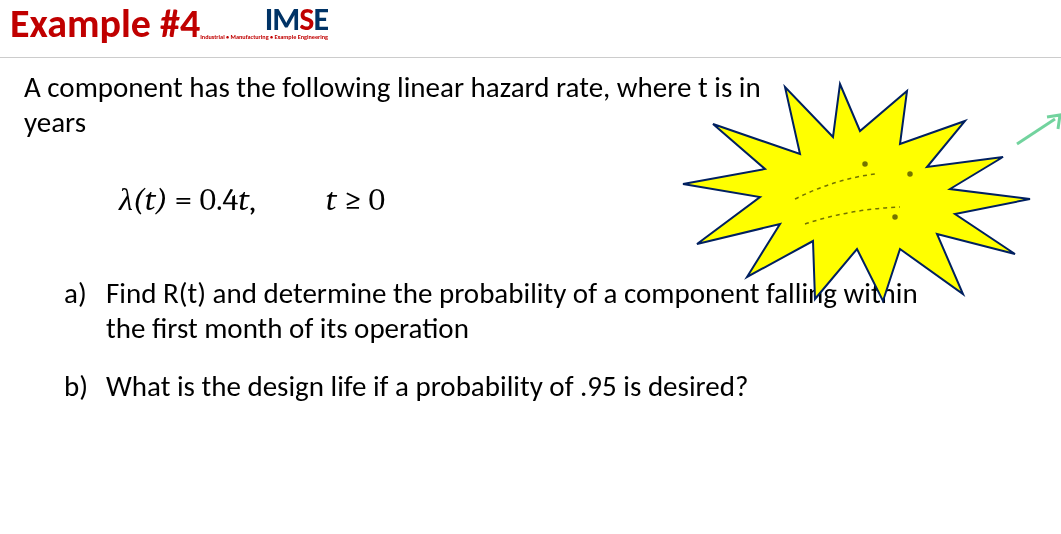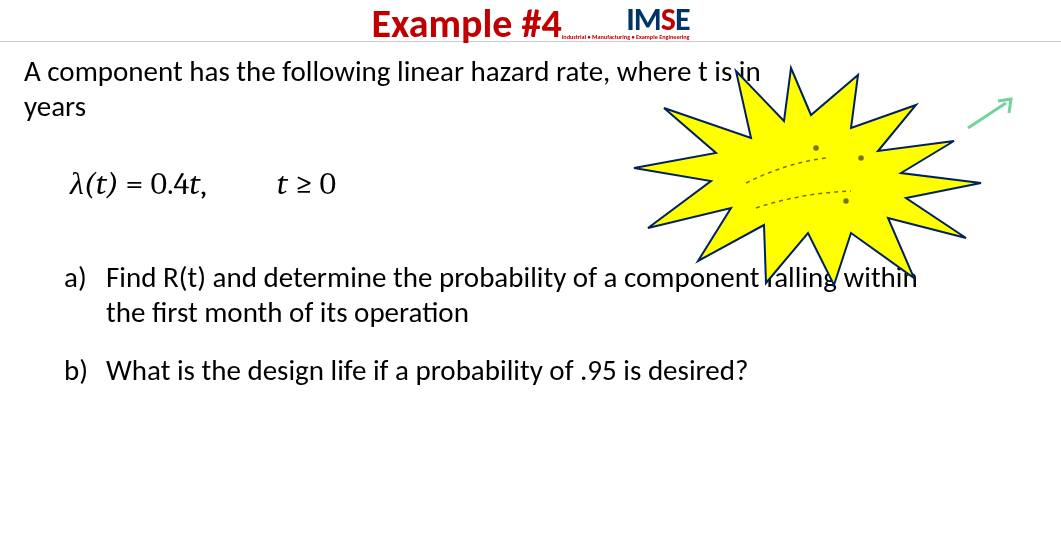--- a/index.html
+++ b/index.html
@@ -7,25 +7,25 @@
       width: 1061px;
       height: 534px;
       background: #fff;
       font-family: Calibri, Arial, sans-serif;
       color: #000;
       position: relative;
       overflow: hidden;
     }
     .header {
       display: flex;
-      justify-content: center;
+      justify-content: flex-start;
       align-items: flex-start;
       padding: 2px 10px 4px 10px;
       border-bottom: 1px solid #ccc;
-      height: 42px;
+      height: 58px;
     }
     .title {
       color: #c00000;
       font-size: 40px;
       font-weight: 700;
       line-height: 1.1;
     }
     .logo {
       text-align: right;
       padding-top: 4px;
@@ -51,21 +51,21 @@
     }
     .intro {
       font-size: 29px;
       line-height: 1.22;
       margin-bottom: 40px;
       max-width: 780px;
     }
     .formula-row {
       display: flex;
       align-items: center;
-      margin-left: 46px;
+      margin-left: 95px;
       position: relative;
       margin-bottom: 58px;
     }
     .formula {
       font-family: 'Cambria Math', Cambria, 'Times New Roman', serif;
       font-style: italic;
       font-size: 32px;
     }
     .formula .eq { font-style: normal; }
     .formula-part1 { margin-right: 70px; }

